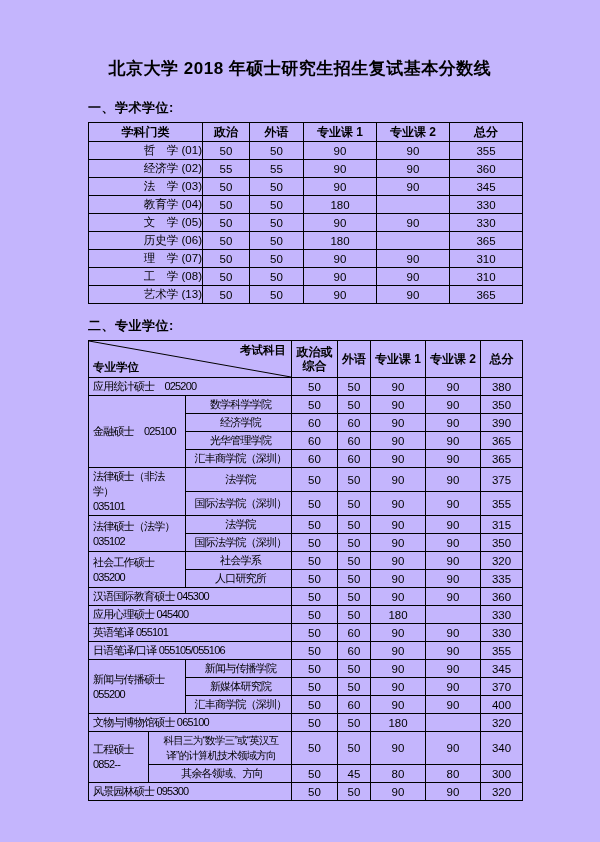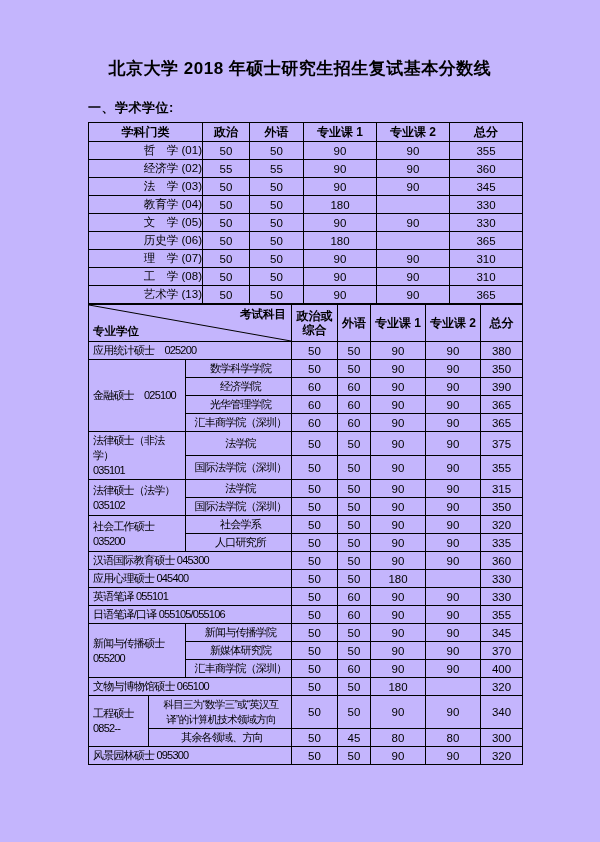--- a/index.html
+++ b/index.html
@@ -133,20 +133,21 @@
         <td class="cat">艺术学 (13)</td>
         <td class="num">50</td>
         <td class="num">50</td>
         <td class="num">90</td>
         <td class="num">90</td>
         <td class="num">365</td>
       </tr>
     </tbody>
       </table>
 
+    <div class="sec sec2">二、专业学位:</div>
 
     <table class="t2">
       <colgroup>
         <col style="width:60px">
           <col style="width:37px">
           <col style="width:106px">
         <col style="width:46px">
           <col style="width:33px">
           <col style="width:55px">
         <col style="width:55px">

